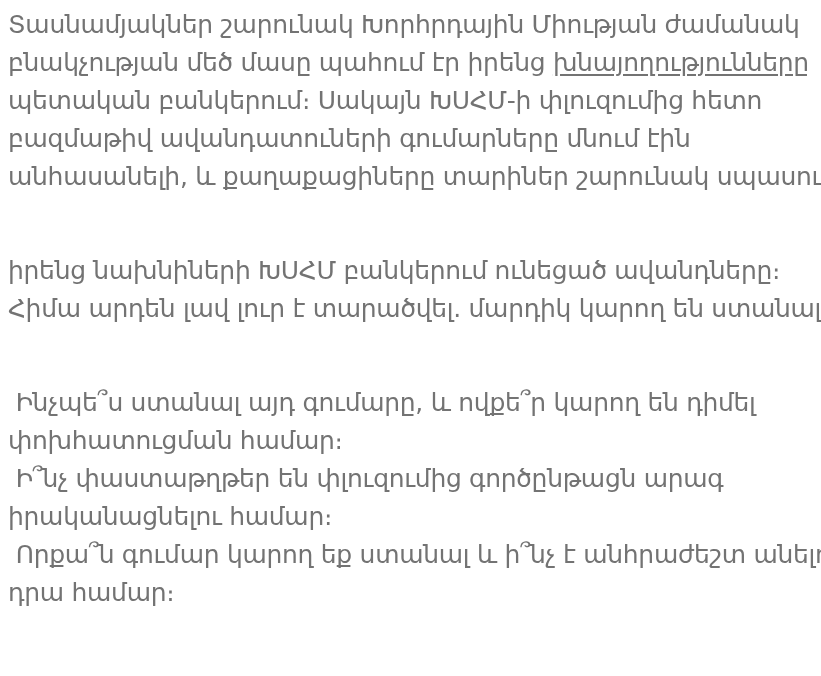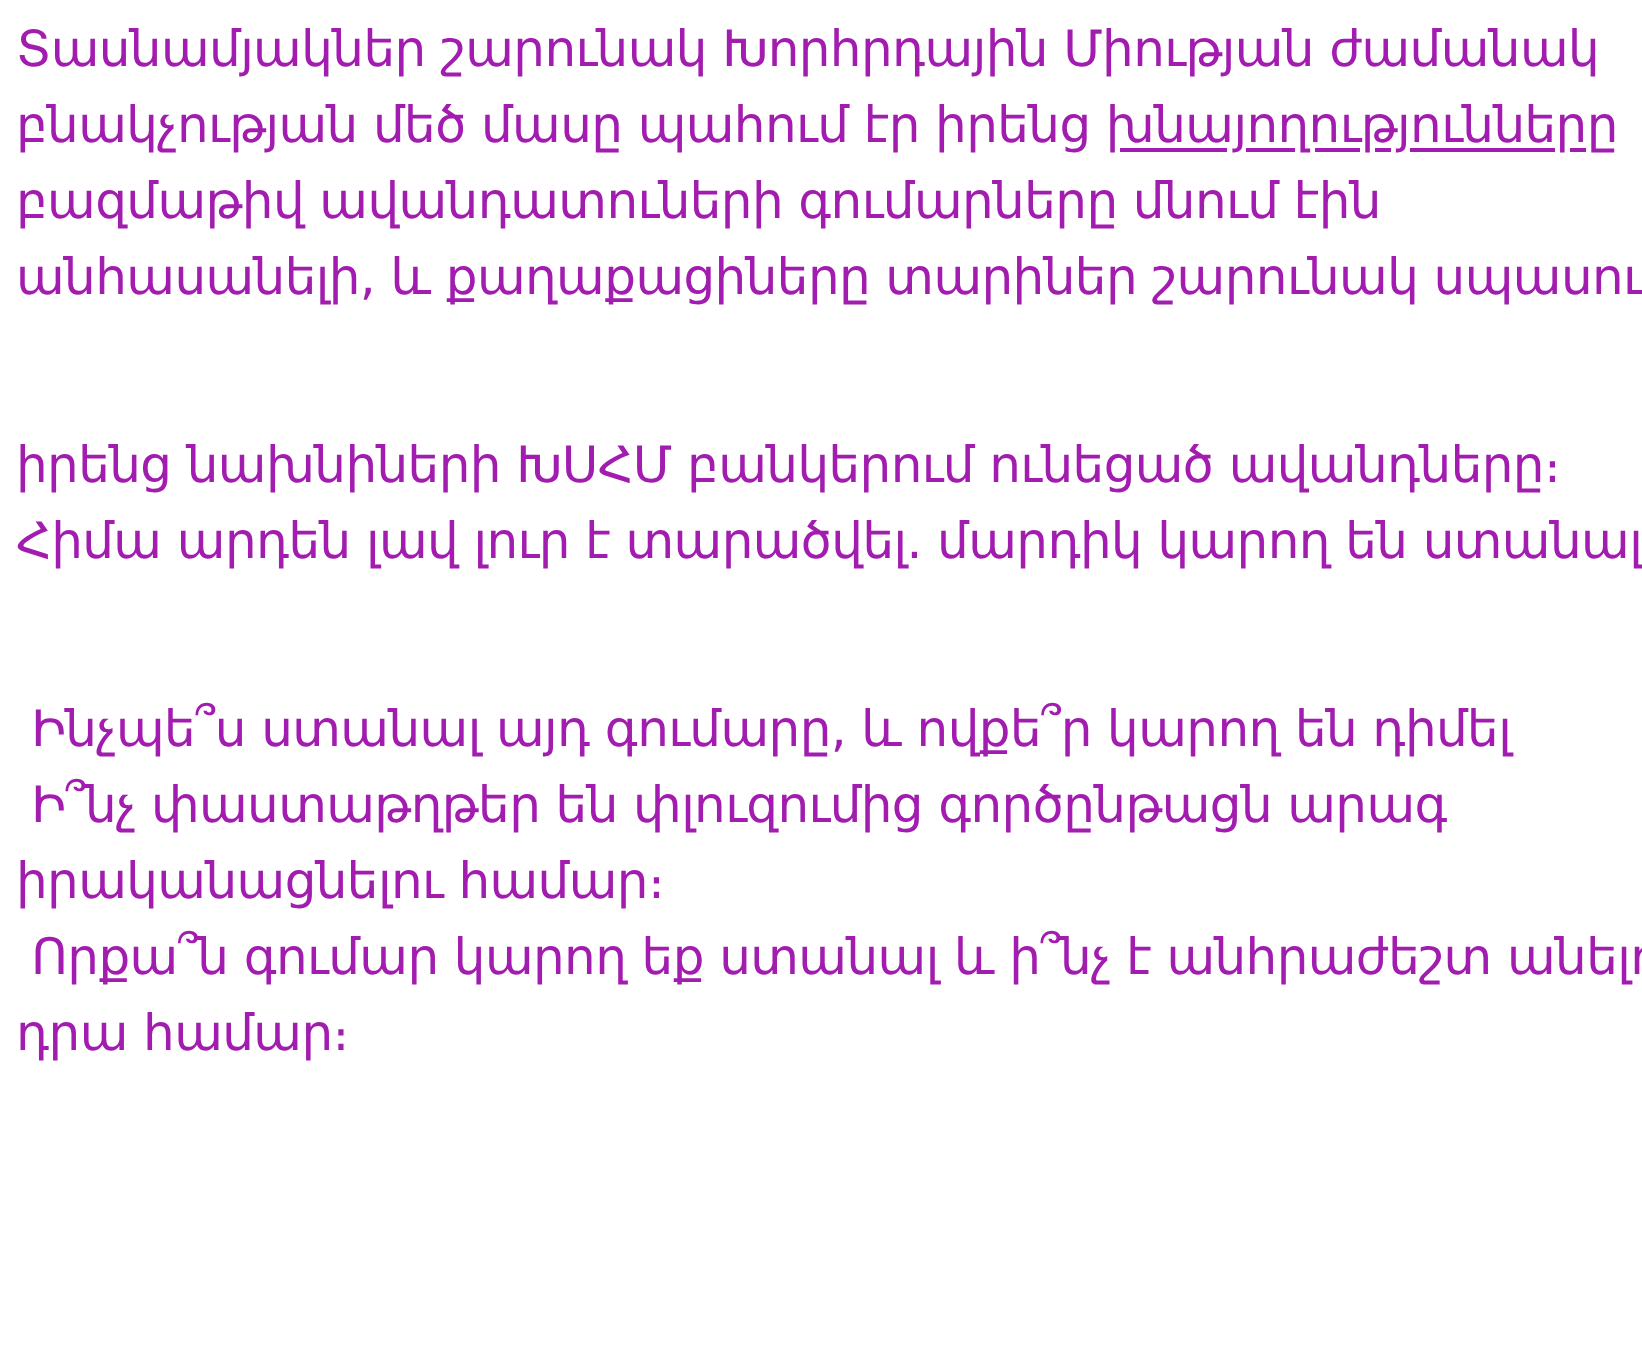--- a/index.html
+++ b/index.html
@@ -8,21 +8,21 @@
     overflow-x: hidden;
   }
   body {
     width: 821px;
     height: 676px;
     background: #ffffff;
     font-family: "DejaVu Sans", sans-serif;
   }
   .article {
     padding: 6px 8px;
-    color: #a21caf;
+    color: #737373;
     font-size: 25px;
     line-height: 38px;
     letter-spacing: -0.3px;
   }
   .para {
     margin: 0 0 56px 0;
   }
   .para:last-child {
     margin-bottom: 16px;
   }
@@ -38,30 +38,32 @@
   }
 </style>
 </head>
 <body>
 
 <main class="article">
 
   <p class="para">
     <span class="line">Տասնամյակներ շարունակ Խորհրդային Միության ժամանակ</span>
     <span class="line"><span>բնակչության մեծ մասը պահում էր իրենց </span><span class="u">խնայողությունները</span></span>
+    <span class="line">պետական բանկերում։ Սակայն ԽՍՀՄ-ի փլուզումից հետո</span>
     <span class="line">բազմաթիվ ավանդատուների գումարները մնում էին</span>
     <span class="line">անհասանելի, և քաղաքացիները տարիներ շարունակ սպասում</span>
   </p>
 
   <p class="para">
     <span class="line">իրենց նախնիների ԽՍՀՄ բանկերում ունեցած ավանդները։</span>
     <span class="line">Հիմա արդեն լավ լուր է տարածվել. մարդիկ կարող են ստանալ</span>
   </p>
 
   <p class="para">
     <span class="line"> Ինչպե՞ս ստանալ այդ գումարը, և ովքե՞ր կարող են դիմել</span>
+    <span class="line">փոխհատուցման համար։</span>
     <span class="line"> Ի՞նչ փաստաթղթեր են փլուզումից գործընթացն արագ</span>
     <span class="line">իրականացնելու համար։</span>
     <span class="line"> Որքա՞ն գումար կարող եք ստանալ և ի՞նչ է անհրաժեշտ անելու</span>
     <span class="line">դրա համար։</span>
   </p>
 
 </main>
 
 </body></html>

